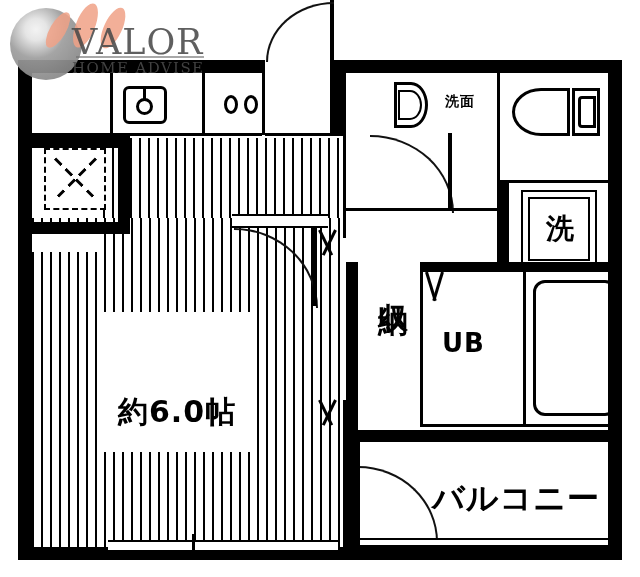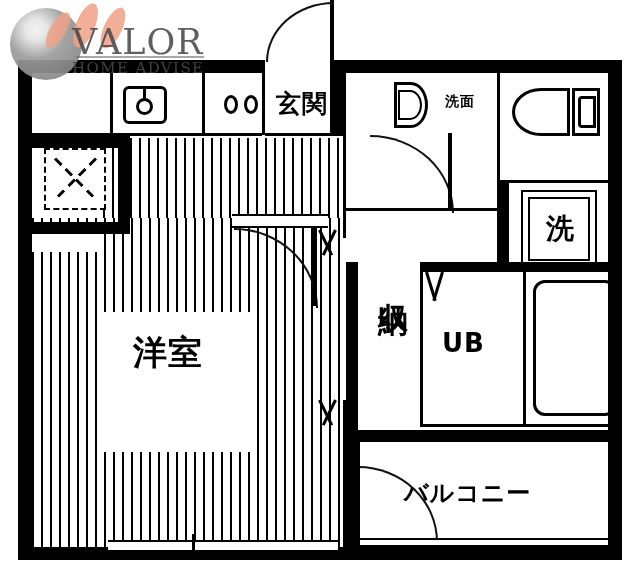--- a/index.html
+++ b/index.html
@@ -148,21 +148,20 @@
   <div class="xline" style="left:143px; top:88px; width:3px; height:12px;"></div>
   <div class="fixt" style="left:136px; top:98px; width:17px; height:17px; border-radius:50%; border-width:3px;"></div>
 
   <div class="fixt" style="left:224px; top:95px; width:14px; height:19px; border-radius:50%; border-width:3px;"></div>
   <div class="fixt" style="left:244px; top:95px; width:14px; height:19px; border-radius:50%; border-width:3px;"></div>
 
   <div class="room" style="left:265px; top:73px; width:65px; height:62px;"></div>
   <div class="thinwall" style="left:262px; top:73px; width:3px; height:62px;"></div>
   <div class="thinwall" style="left:330px; top:73px; width:3px; height:62px;"></div>
   <div class="thinwall" style="left:265px; top:133px; width:68px; height:3px;"></div>
-  <div class="label" style="left:276px; top:87px; font-size:25px;">玄関</div>
 
   <div class="room" style="left:265px; top:58px; width:65px; height:17px; background:#fff; z-index:24;"></div>
   <div class="thinwall" style="left:330px; top:0px; width:4px; height:60px; z-index:25;"></div>
   <div class="arc tl" style="left:266px; top:2px; width:66px; height:58px; z-index:25;"></div>
 
   <div class="wall" style="left:333px; top:73px; width:13px; height:63px;"></div>
 
   <div class="room" style="left:346px; top:73px; width:262px; height:128px;"></div>
 
   <div class="fixt" style="left:394px; top:82px; width:34px; height:46px; border-radius:0 50% 50% 0 / 0 50% 50% 0;"></div>
@@ -205,21 +204,21 @@
 
   <div class="room" style="left:32px; top:136px; width:314px; height:411px;"></div>
 
   <div class="floorhatch" style="left:103px; top:138px; width:243px; height:80px;"></div>
 
   <div class="floorhatch" style="left:32px; top:218px; width:314px; height:329px;"></div>
 
   <div class="floorhatch" style="left:32px; top:252px; width:72px; height:295px;"></div>
 
   <div class="room" style="left:104px; top:312px; width:148px; height:140px; z-index:9;"></div>
-  <div class="label" style="left:133px; top:330px; font-size:34px; z-index:31;">洋室</div>
+  <div class="label" style="left:118px; top:392px; font-size:30px; z-index:31;">約6.0帖</div>
 
   <div class="wall" style="left:32px; top:136px; width:98px; height:12px;"></div>
   <div class="wall" style="left:118px; top:136px; width:12px; height:98px;"></div>
   <div class="wall" style="left:32px; top:222px; width:98px; height:12px;"></div>
   <div class="mb-box" style="left:44px; top:148px; width:62px; height:62px;"></div>
   <div class="xline" style="left:74px; top:150px; width:3px; height:58px; transform:rotate(45deg);
               background:repeating-linear-gradient(to bottom,#000 0 9px,transparent 9px 15px);"></div>
   <div class="xline" style="left:74px; top:150px; width:3px; height:58px; transform:rotate(-45deg);
               background:repeating-linear-gradient(to bottom,#000 0 9px,transparent 9px 15px);"></div>
 
@@ -231,21 +230,21 @@
 
   <div class="xline" style="left:318px; top:230px; width:3px; height:28px; transform:rotate(-26deg); transform-origin:top center;"></div>
   <div class="xline" style="left:334px; top:230px; width:3px; height:28px; transform:rotate(26deg); transform-origin:top center;"></div>
   <div class="xline" style="left:318px; top:400px; width:3px; height:28px; transform:rotate(-26deg); transform-origin:top center;"></div>
   <div class="xline" style="left:334px; top:400px; width:3px; height:28px; transform:rotate(26deg); transform-origin:top center;"></div>
   <div class="thinwall" style="left:343px; top:136px; width:3px; height:102px;"></div>
   <div class="thinwall" style="left:343px; top:400px; width:3px; height:147px;"></div>
 
   <div class="wall" style="left:358px; top:430px; width:264px; height:12px;"></div>
   <div class="room" style="left:360px; top:442px; width:248px; height:98px;"></div>
-  <div class="label" style="left:404px; top:477px; font-size:24px;">バルコニー</div>
+  <div class="label" style="left:432px; top:477px; font-size:32px;">バルコニー</div>
   <div class="arc tr" style="left:358px; top:466px; width:78px; height:74px;"></div>
   <div class="window" style="left:360px; top:538px; width:248px; height:9px;"></div>
 
   <div class="wall" style="left:346px; top:430px; width:14px; height:117px;"></div>
 
   <div class="window" style="left:108px; top:540px; width:230px; height:12px;"></div>
   <div class="xline" style="left:192px; top:534px; width:3px; height:26px; z-index:24;"></div>
 
 </div>
 

